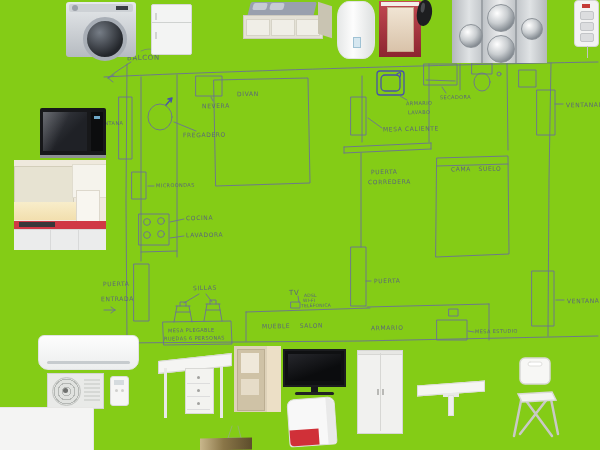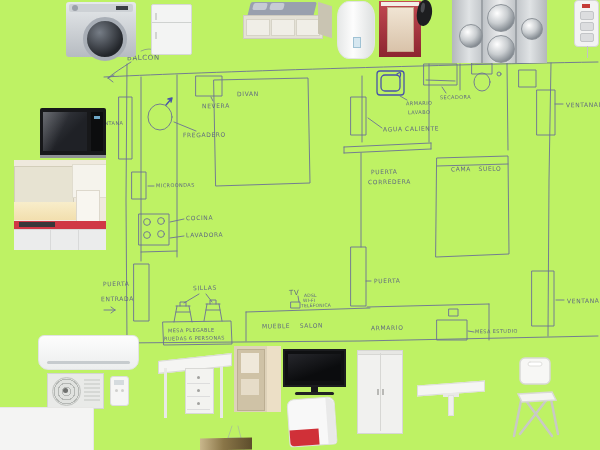--- a/index.html
+++ b/index.html
@@ -1,16 +1,16 @@
 <!DOCTYPE html>
 <html><head>
 <meta charset="utf-8">
 <style>
   html,body{margin:0;padding:0;background:#fff;}
-  #canvas{position:relative;width:600px;height:450px;background:#bef264;overflow:hidden;
+  #canvas{position:relative;width:600px;height:450px;background:#84cc16;overflow:hidden;
           font-family:"DejaVu Sans",sans-serif;}
   .abs{position:absolute;}
   
   .lbl{position:absolute;font-size:6px;letter-spacing:.6px;color:#575d82;opacity:.92;
        white-space:nowrap;transform:rotate(-1deg);font-family:"DejaVu Sans",sans-serif;}
   .lbl.big{font-size:7px;}
   .lbl.sm{font-size:5px;letter-spacing:.4px;}
   .lbl.tiny{font-size:4.5px;letter-spacing:.2px;}
   .lbl.wide{word-spacing:7px;}
   
@@ -202,21 +202,21 @@
   <div class="lbl" style="left:193px;top:284px">SILLAS</div>
   <div class="lbl sm" style="left:168px;top:327px">MESA PLEGABLE</div>
   <div class="lbl sm" style="left:164px;top:335px">RUEDAS 6 PERSONAS</div>
   <div class="lbl wide" style="left:262px;top:322px">MUEBLE SALON</div>
   <div class="lbl big" style="left:289px;top:289px">TV</div>
   <div class="lbl tiny" style="left:304px;top:293px">ADSL</div>
   <div class="lbl tiny" style="left:303px;top:298px">WI-FI</div>
   <div class="lbl tiny" style="left:301px;top:303px">TELEFONICA</div>
   <div class="lbl" style="left:371px;top:168px">PUERTA</div>
   <div class="lbl" style="left:368px;top:178px">CORREDERA</div>
-  <div class="lbl" style="left:383px;top:125px">AGUA CALIENTE</div>
+  <div class="lbl" style="left:383px;top:125px">MESA CALIENTE</div>
   <div class="lbl sm" style="left:406px;top:100px">ARMARIO</div>
   <div class="lbl sm" style="left:408px;top:109px">LAVABO</div>
   <div class="lbl sm" style="left:440px;top:94px">SECADORA</div>
   <div class="lbl" style="left:451px;top:165px;word-spacing:5px">CAMA SUELO</div>
   <div class="lbl" style="left:566px;top:101px">VENTANAL</div>
   <div class="lbl" style="left:374px;top:277px">PUERTA</div>
   <div class="lbl" style="left:371px;top:324px">ARMARIO</div>
   <div class="lbl sm" style="left:475px;top:328px">MESA ESTUDIO</div>
   <div class="lbl" style="left:567px;top:297px">VENTANAL</div>
 

